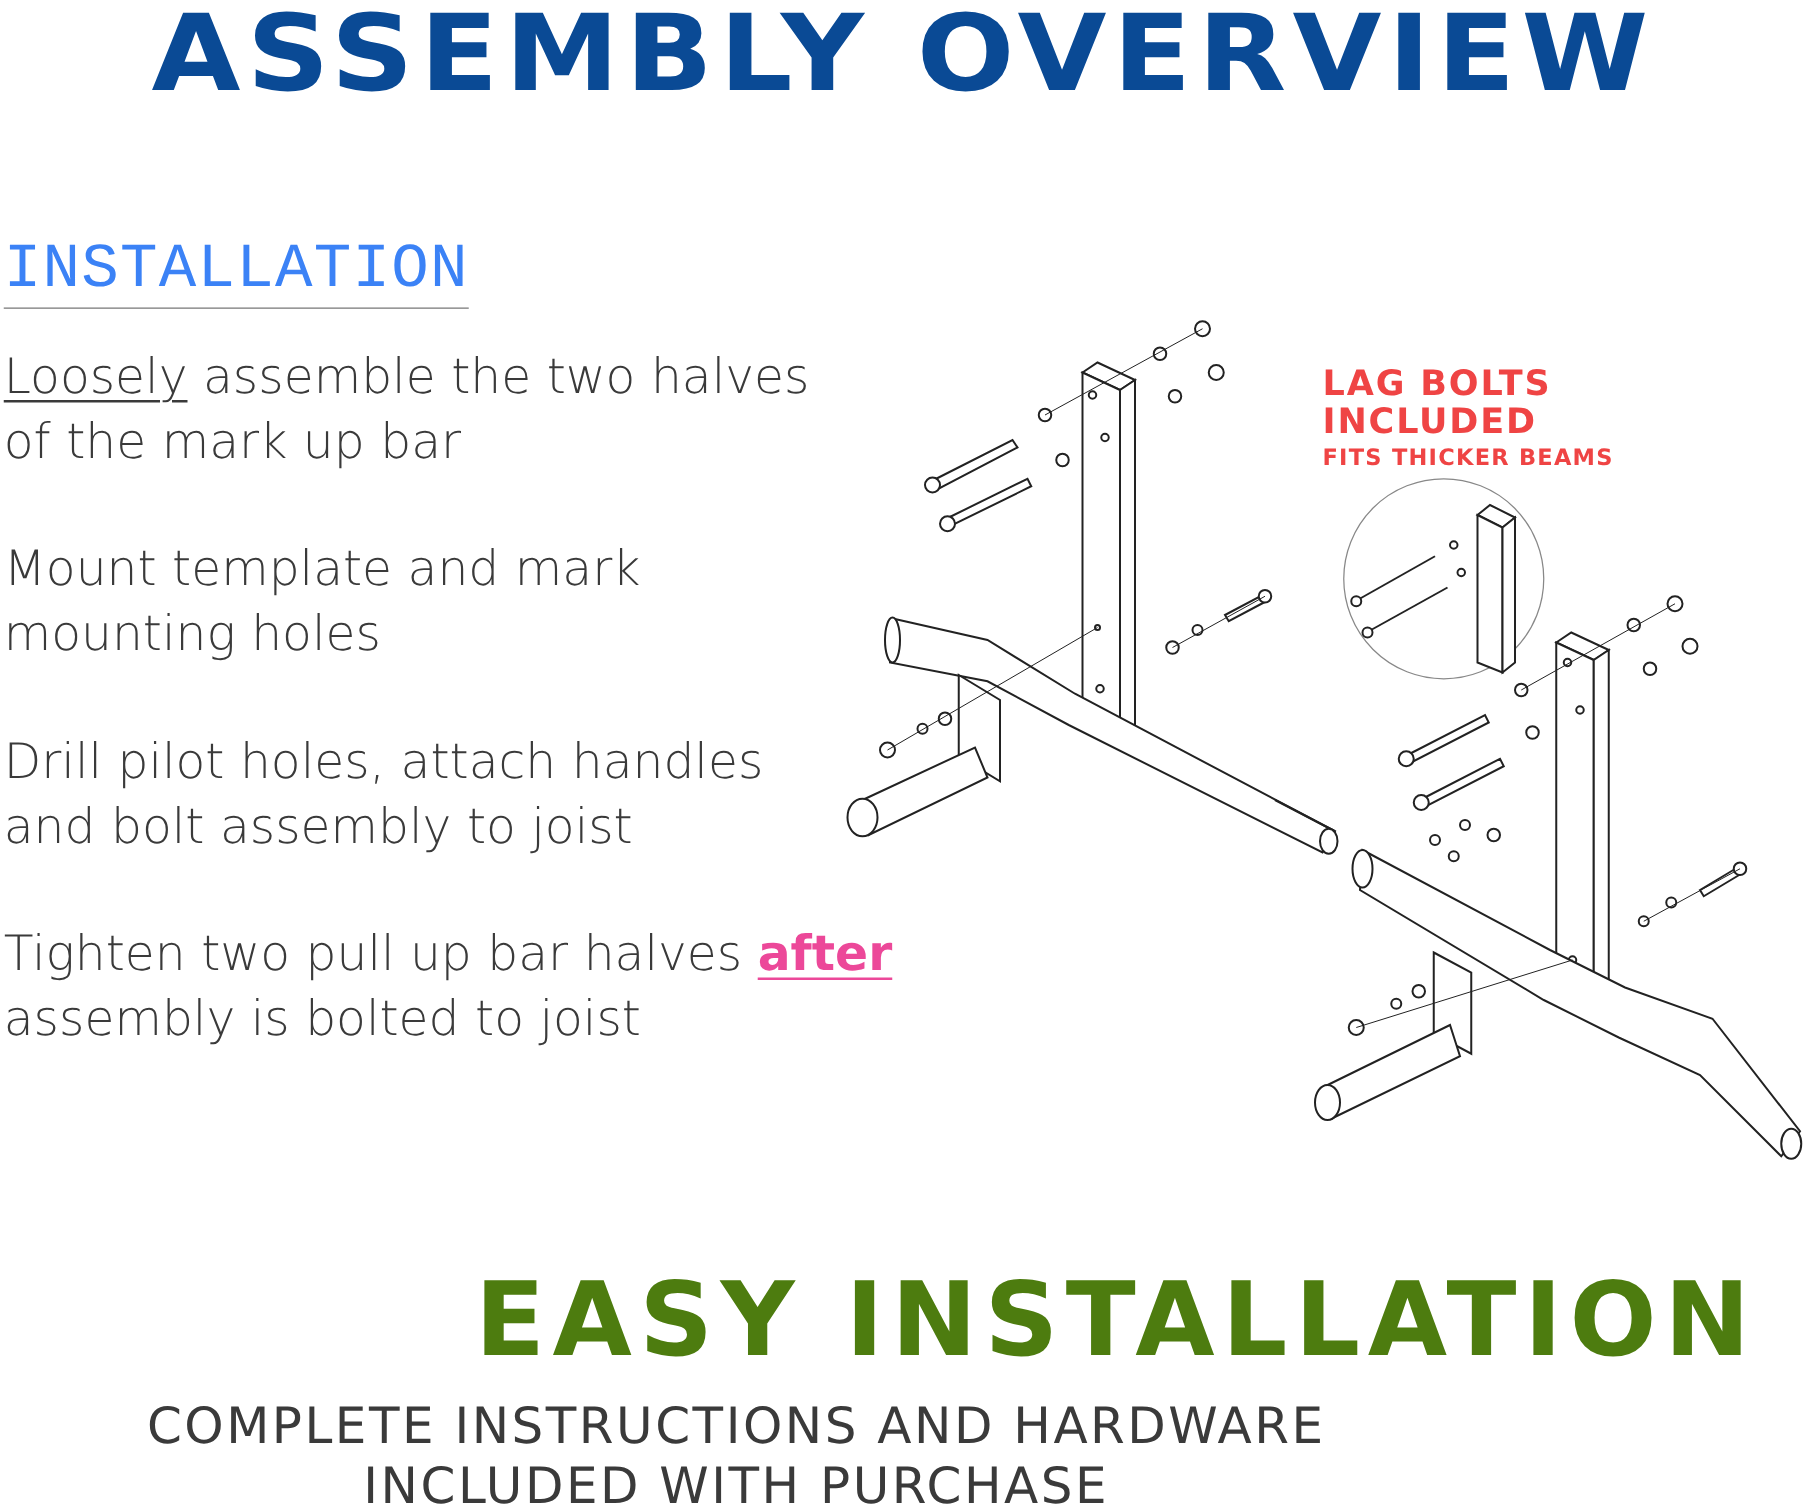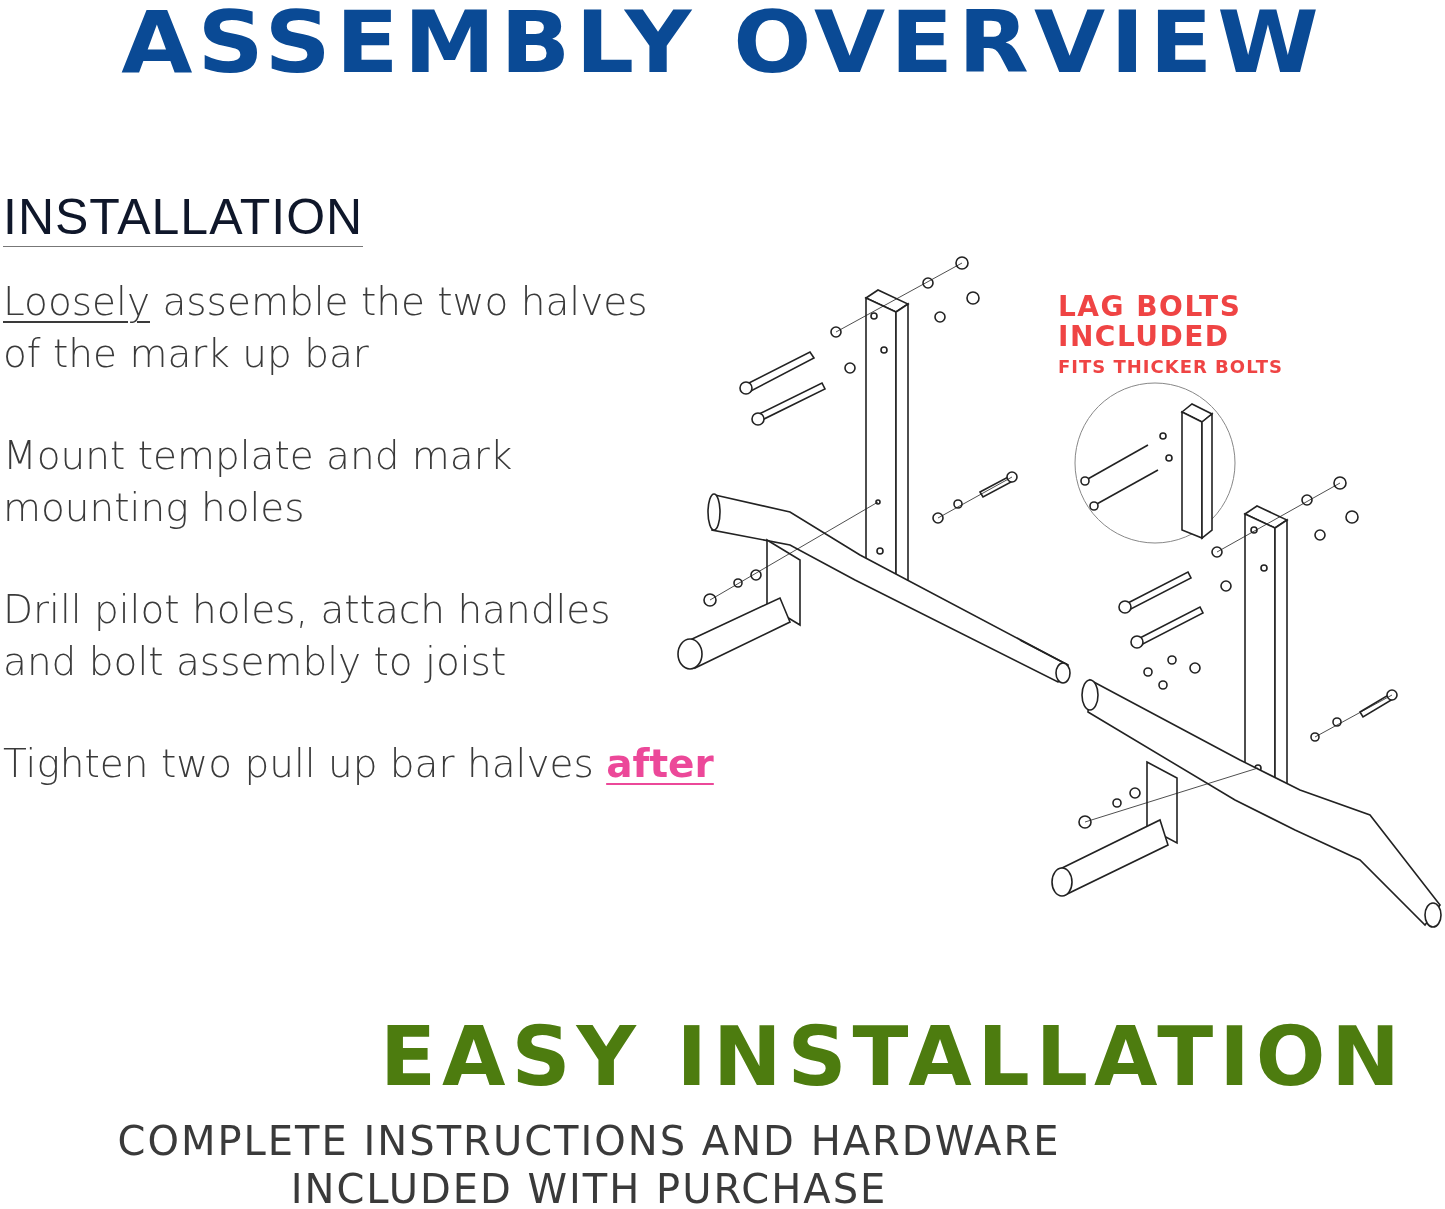--- a/index.html
+++ b/index.html
@@ -1,18 +1,18 @@
 <!DOCTYPE html>
 <html><head>
 <meta charset="utf-8">
 <style>
   html,body{margin:0;padding:0;background:#ffffff;}
   body{width:1445px;height:1209px;position:relative;overflow:hidden;font-family:"DejaVu Sans","Liberation Sans",sans-serif;color:#3a3a3a;}
   .title{position:absolute;left:0;top:-6px;width:1445px;text-align:center;font-family:"DejaVu Sans",sans-serif;font-weight:bold;font-size:92px;letter-spacing:5px;color:#0a4a95;transform:scaleY(0.92);transform-origin:top center;white-space:nowrap;}
-  .section-h{position:absolute;left:3px;top:190px;font-family:Liberation Sans, sans-serif;font-size:50px;letter-spacing:1px;color:#0f172a;padding-bottom:2px;border-bottom:1.5px solid #777;line-height:54px;}
+  .section-h{position:absolute;left:3px;top:190px;font-family:Liberation Mono, monospace;font-size:50px;letter-spacing:1px;color:#3b82f6;padding-bottom:2px;border-bottom:1.5px solid #777;line-height:54px;}
   .step{position:absolute;left:3px;font-family:"DejaVu Sans",sans-serif;font-size:39px;line-height:52px;color:#3a3a3a;font-weight:300;}
   .u{text-decoration:underline;text-decoration-thickness:2px;text-underline-offset:6px;}
   .bold{font-weight:bold;color:#ec4899;}
   .lag{position:absolute;left:1058px;top:292px;color:#ef4444;}
   .lag .l1{font-family:"DejaVu Sans",sans-serif;font-weight:bold;font-size:28px;line-height:30px;letter-spacing:1.5px;}
   .lag .l2{font-family:"DejaVu Sans",sans-serif;font-weight:bold;font-size:18px;letter-spacing:1px;margin-top:4px;}
   .diagram{position:absolute;left:660px;top:240px;width:785px;height:700px;}
   .easy{position:absolute;left:0;top:1012px;width:1406px;text-align:right;font-family:"DejaVu Sans",sans-serif;font-weight:bold;font-size:82px;letter-spacing:6px;color:#4d7c0f;line-height:90px;}
   .sub{position:absolute;left:0;width:1178px;text-align:center;font-family:"DejaVu Sans",sans-serif;font-size:40px;letter-spacing:2px;color:#3a3a3a;line-height:46px;}
 </style>
@@ -33,26 +33,27 @@
   <div>mounting holes</div>
 </div>
 
 <div class="step" style="top:584px;">
   <div>Drill pilot holes, attach handles</div>
   <div>and bolt assembly to joist</div>
 </div>
 
 <div class="step" style="top:738px;">
   <div><span>Tighten two pull up bar halves </span><span class="u bold">after</span></div>
+  <div>assembly is bolted to joist</div>
 </div>
 
 <div class="lag">
   <div class="l1">LAG BOLTS</div>
   <div class="l1">INCLUDED</div>
-  <div class="l2">FITS THICKER BOLTS</div>
+  <div class="l2">FITS THICKER BEAMS</div>
 </div>
 
 <svg class="diagram" viewBox="660 240 785 700" xmlns="http://www.w3.org/2000/svg">
   <g fill="#fff" stroke="#222" stroke-width="1.6">
 
     <g>
       <polygon points="866,298 878,290 908,304 896,312"></polygon>
       <polygon points="866,298 896,312 896,590 866,576"></polygon>
       <polygon points="896,312 908,304 908,582 896,590"></polygon>
       <circle cx="874" cy="316" r="3"></circle>

